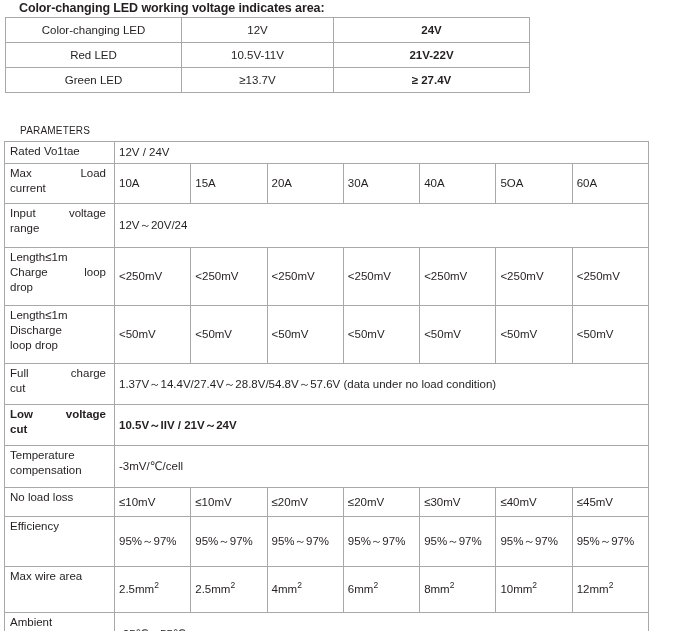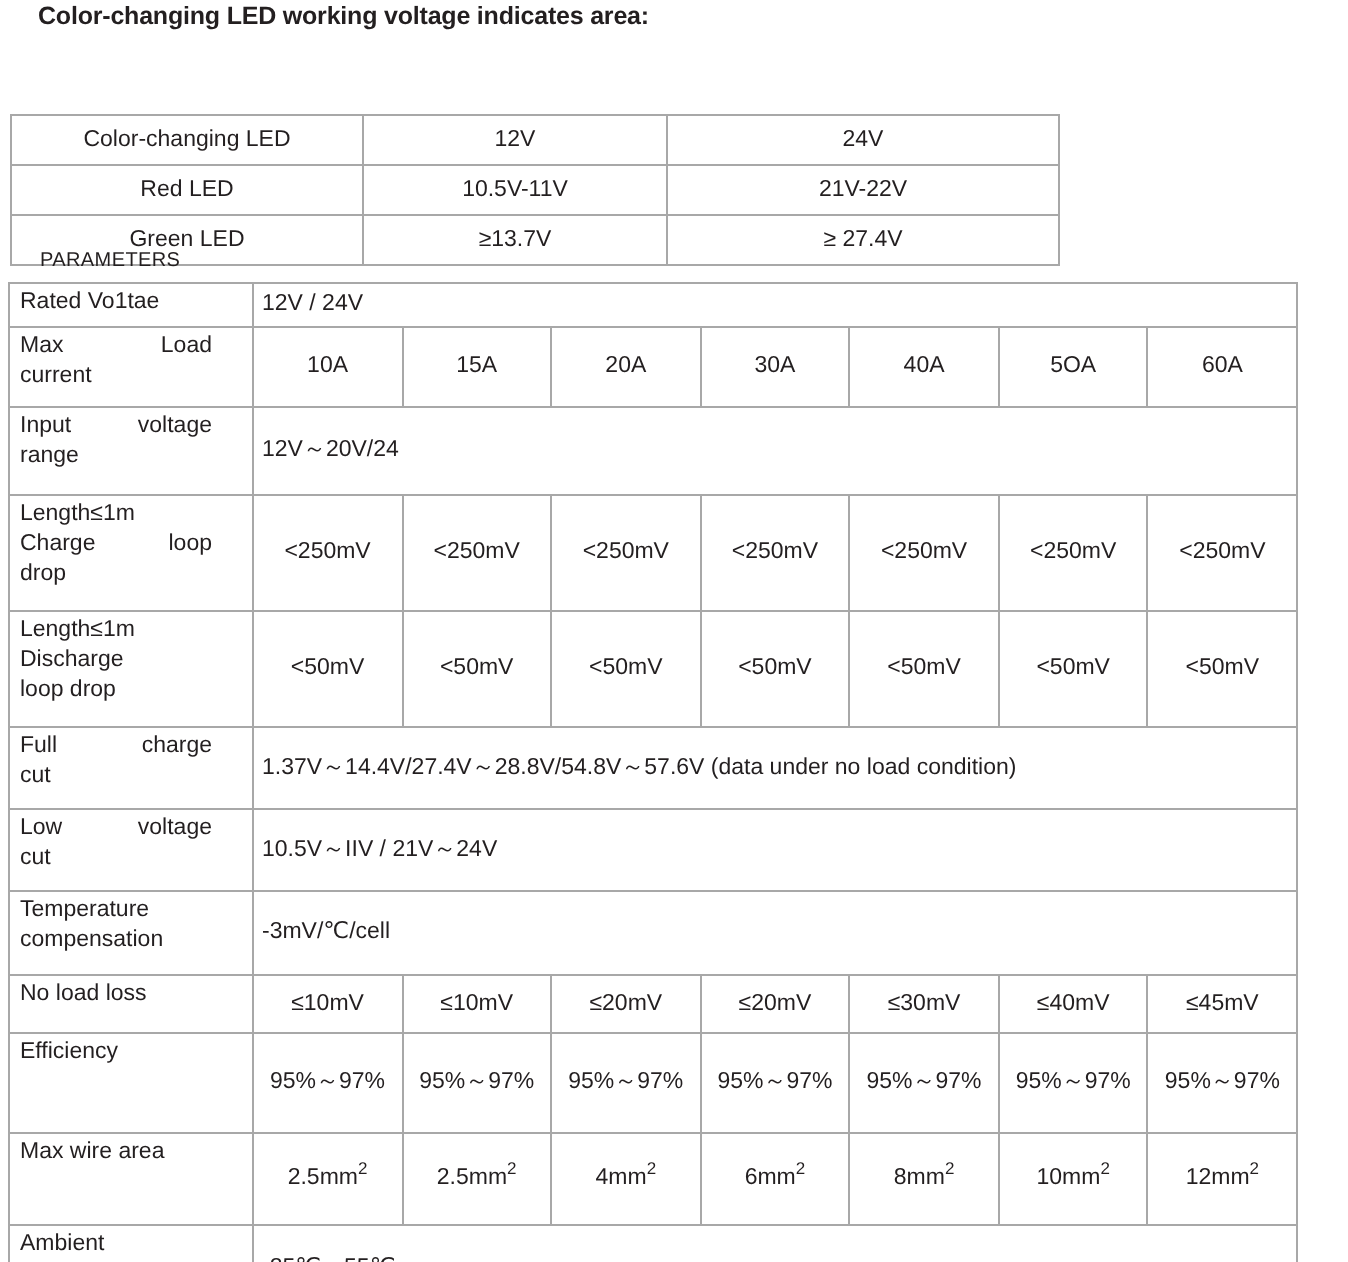--- a/index.html
+++ b/index.html
@@ -52,45 +52,43 @@
     padding: 0 4px;
     vertical-align: middle;
     line-height: 15px;
   }
 
   
   #led-table {
     left: 5px;
     top: 17px;
     width: 499px;
-    margin-top: 40px;
   }
   #led-table td {
     text-align: center;
     height: 24px;
   }
   #led-table td.led-name { width: 167px; }
   #led-table td.v12      { width: 143px; }
-  #led-table td.v24      { width: 187px; }
+  #led-table td.v24      { width: 187px; font-weight: bold; }
 
   
   #param-table {
     left: 4px;
     top: 141px;
     width: 645px;
   }
   #param-table td {
-    text-align: center;
   }
   
   #param-table td.lbl {
     width: 96px;
     text-align: left;
     padding-left: 5px;
-    padding-right: 20px;
+    padding-right: 8px;
     vertical-align: top;
     padding-top: 2px;
   }
   
   #param-table td.lbl .just {
     display: block;
     text-align: justify;
     text-align-last: justify;
     -moz-text-align-last: justify;
   }
@@ -108,21 +106,21 @@
     line-height: 0;
   }
 
   
   .r-rated   td { height: 19px; }
   .r-maxload td { height: 37px; }
   .r-input   td { height: 41px; }
   .r-charge  td { height: 55px; }
   .r-disch   td { height: 55px; }
   .r-full    td { height: 38px; }
-  .r-low     td { height: 38px; }
+  .r-low     td { height: 38px; font-weight: bold; }
   .r-temp    td { height: 39px; }
   .r-noload  td { height: 26px; }
   .r-eff     td { height: 47px; }
   .r-wire    td { height: 43px; }
   .r-amb     td { height: 40px; }
 </style>
 </head>
 <body>
 
 <div class="lead-heading">Color-changing LED working voltage indicates area:</div>

